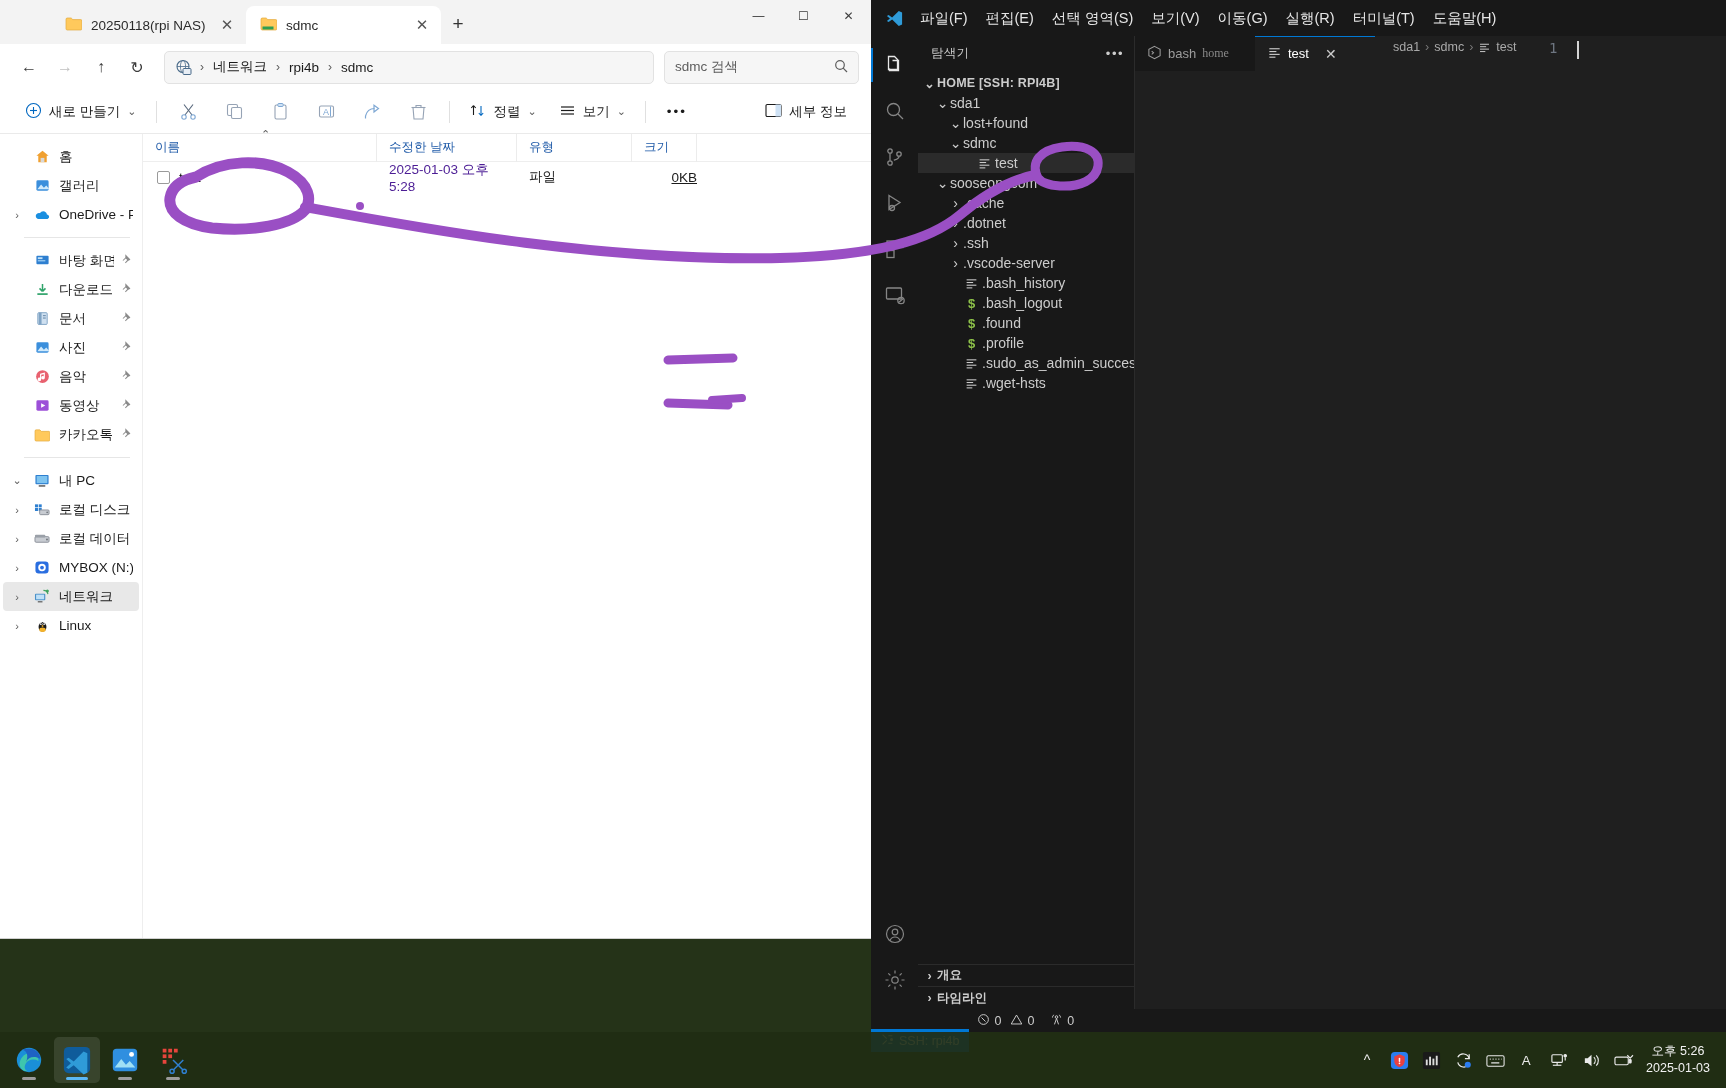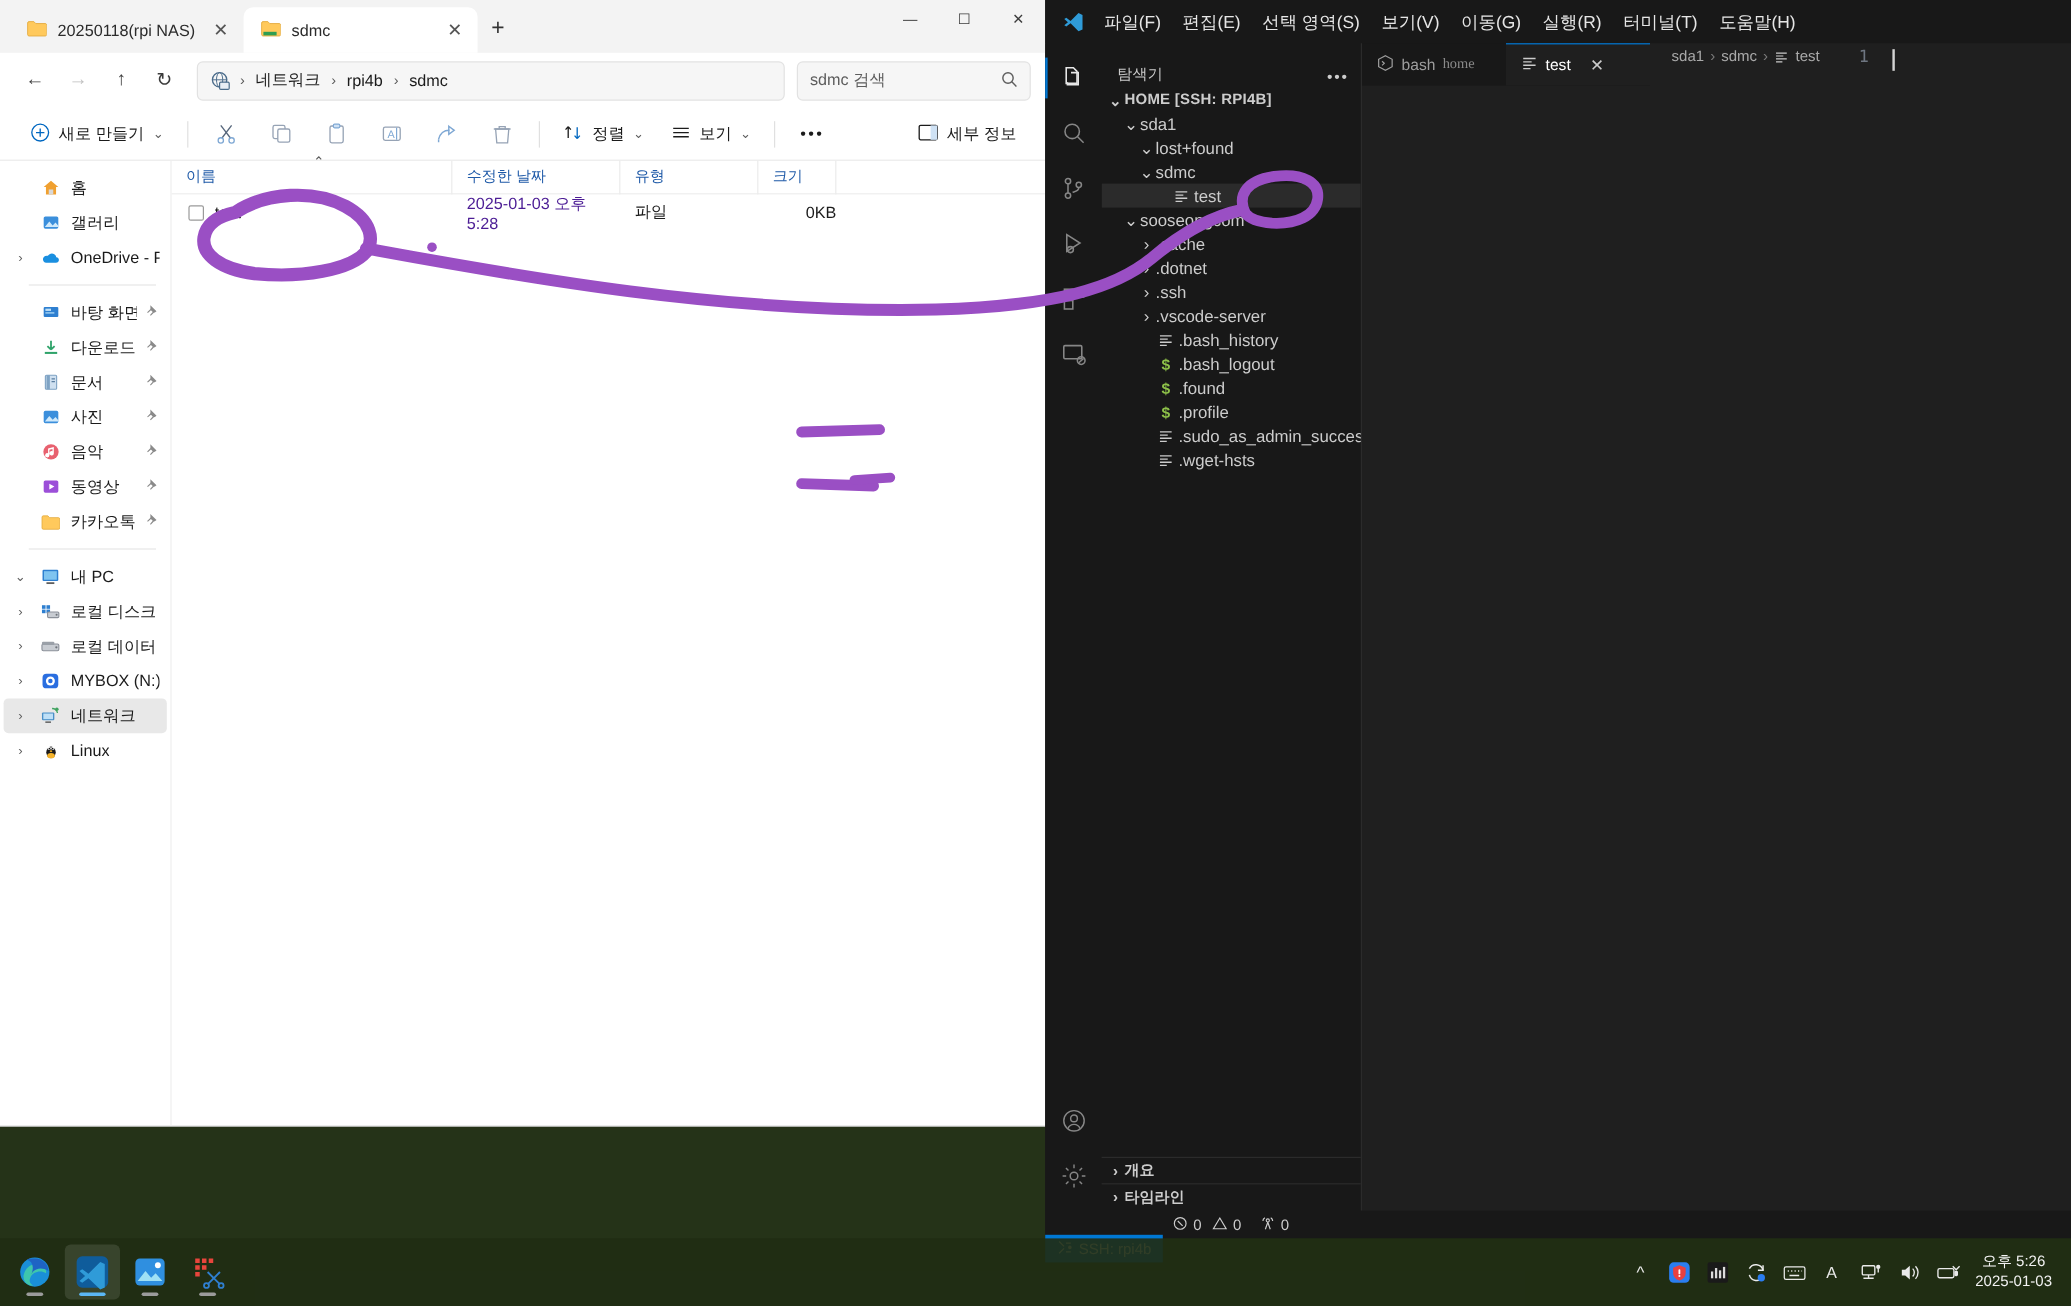--- a/index.html
+++ b/index.html
@@ -46,21 +46,21 @@
   .vs-act-icon.active::before {
     content:""; position:absolute; left:0; top:6px; bottom:6px; width:2px; background:#0078d4;
   }
   .vs-act-spacer { flex: 1 1 auto; }
 
   .vs-sidebar {
     width: 217px; background: #181818; flex: 0 0 217px;
     display: flex; flex-direction: column; border-right: 1px solid #2b2b2b;
   }
   .vs-sb-header {
-    height: 35px; display: flex; align-items: flex-end; justify-content: space-between;
+    height: 35px; display: flex; align-items: center; justify-content: space-between;
     padding: 0 10px 0 13px; font-size: 12.5px; color: #cccccc; letter-spacing: .2px;
   }
   .vs-sb-dots { color: #cccccc; letter-spacing: 1.5px; font-size: 13px; }
 
   .vs-tree { flex: 1 1 auto; overflow: hidden; padding-top: 2px; }
   .tree-row {
     height: 20px; display: flex; align-items: center; font-size: 14px;
     color: #cccccc; white-space: nowrap; padding-right: 4px; position: relative;
   }
   .tree-row.root { font-weight: bold; font-size: 12.5px; letter-spacing: .2px; }
@@ -117,20 +117,21 @@
   
   .explorer {
     position: absolute; left: 0; top: 0; width: 871px; height: 938px;
     background: #ffffff; font-size: 13.5px; color: #1b1b1b;
     box-shadow: 0 0 0 1px #d0d0d0;
     display: flex; flex-direction: column;
   }
   .ex-titlebar {
     height: 44px; background: #f3f3f3; display: flex; align-items: flex-end; flex: 0 0 44px;
     position: relative;
+    padding-left: 43px;
   }
   .ex-tabs { display: flex; align-items: flex-end; height: 44px; padding-left: 8px; gap: 0; }
   .ex-tab {
     height: 38px; min-width: 195px; display: flex; align-items: center; gap: 9px;
     padding: 0 8px 0 14px; border-radius: 8px 8px 0 0; font-size: 13.5px; color: #2b2b2b;
     background: transparent;
   }
   .ex-tab.active { background: #ffffff; }
   .ex-tab .tab-x { margin-left: auto; font-size: 15px; color: #555; width: 22px; text-align:center; }
   .ex-newtab { width: 34px; height: 34px; display:flex; align-items:center; justify-content:center;
@@ -210,21 +211,21 @@
   .file-row {
     height: 30px; display: flex; align-items: center; font-size: 13.5px; color: #1b1b1b;
   }
   .fr-check {
     width: 13px; height: 13px; border: 1px solid #9a9a9a; border-radius: 2px; margin-left: 14px;
     background: #fff; flex: 0 0 13px;
   }
   .fr-name { width: 207px; padding-left: 9px; }
   .fr-date { width: 140px; color: #4c1d95; padding-left: 12px; }
   .fr-type { width: 115px; color: #1b1b1b; padding-left: 12px; }
-  .fr-size { width: 65px; color: #1b1b1b; text-align: right; }
+  .fr-size { width: 65px; color: #1b1b1b; text-align: right; text-decoration: underline; }
 
   .ex-statusbar {
     height: 28px; border-top: 1px solid #eaeaea; display: flex; align-items: center;
     padding: 0 14px; font-size: 12.5px; color: #1f5aa8; flex: 0 0 28px; gap: 10px;
   }
   .sb-sep { width: 1px; height: 14px; background: #d9d9d9; }
   .view-toggle { margin-left: auto; display: flex; gap: 4px; }
   .vt-btn { width: 24px; height: 22px; display:flex; align-items:center; justify-content:center;
             border-radius: 3px; color: #1f5aa8; }
   .vt-btn.active { background: #dbeafe; border: 1px solid #8fb8e8; }

